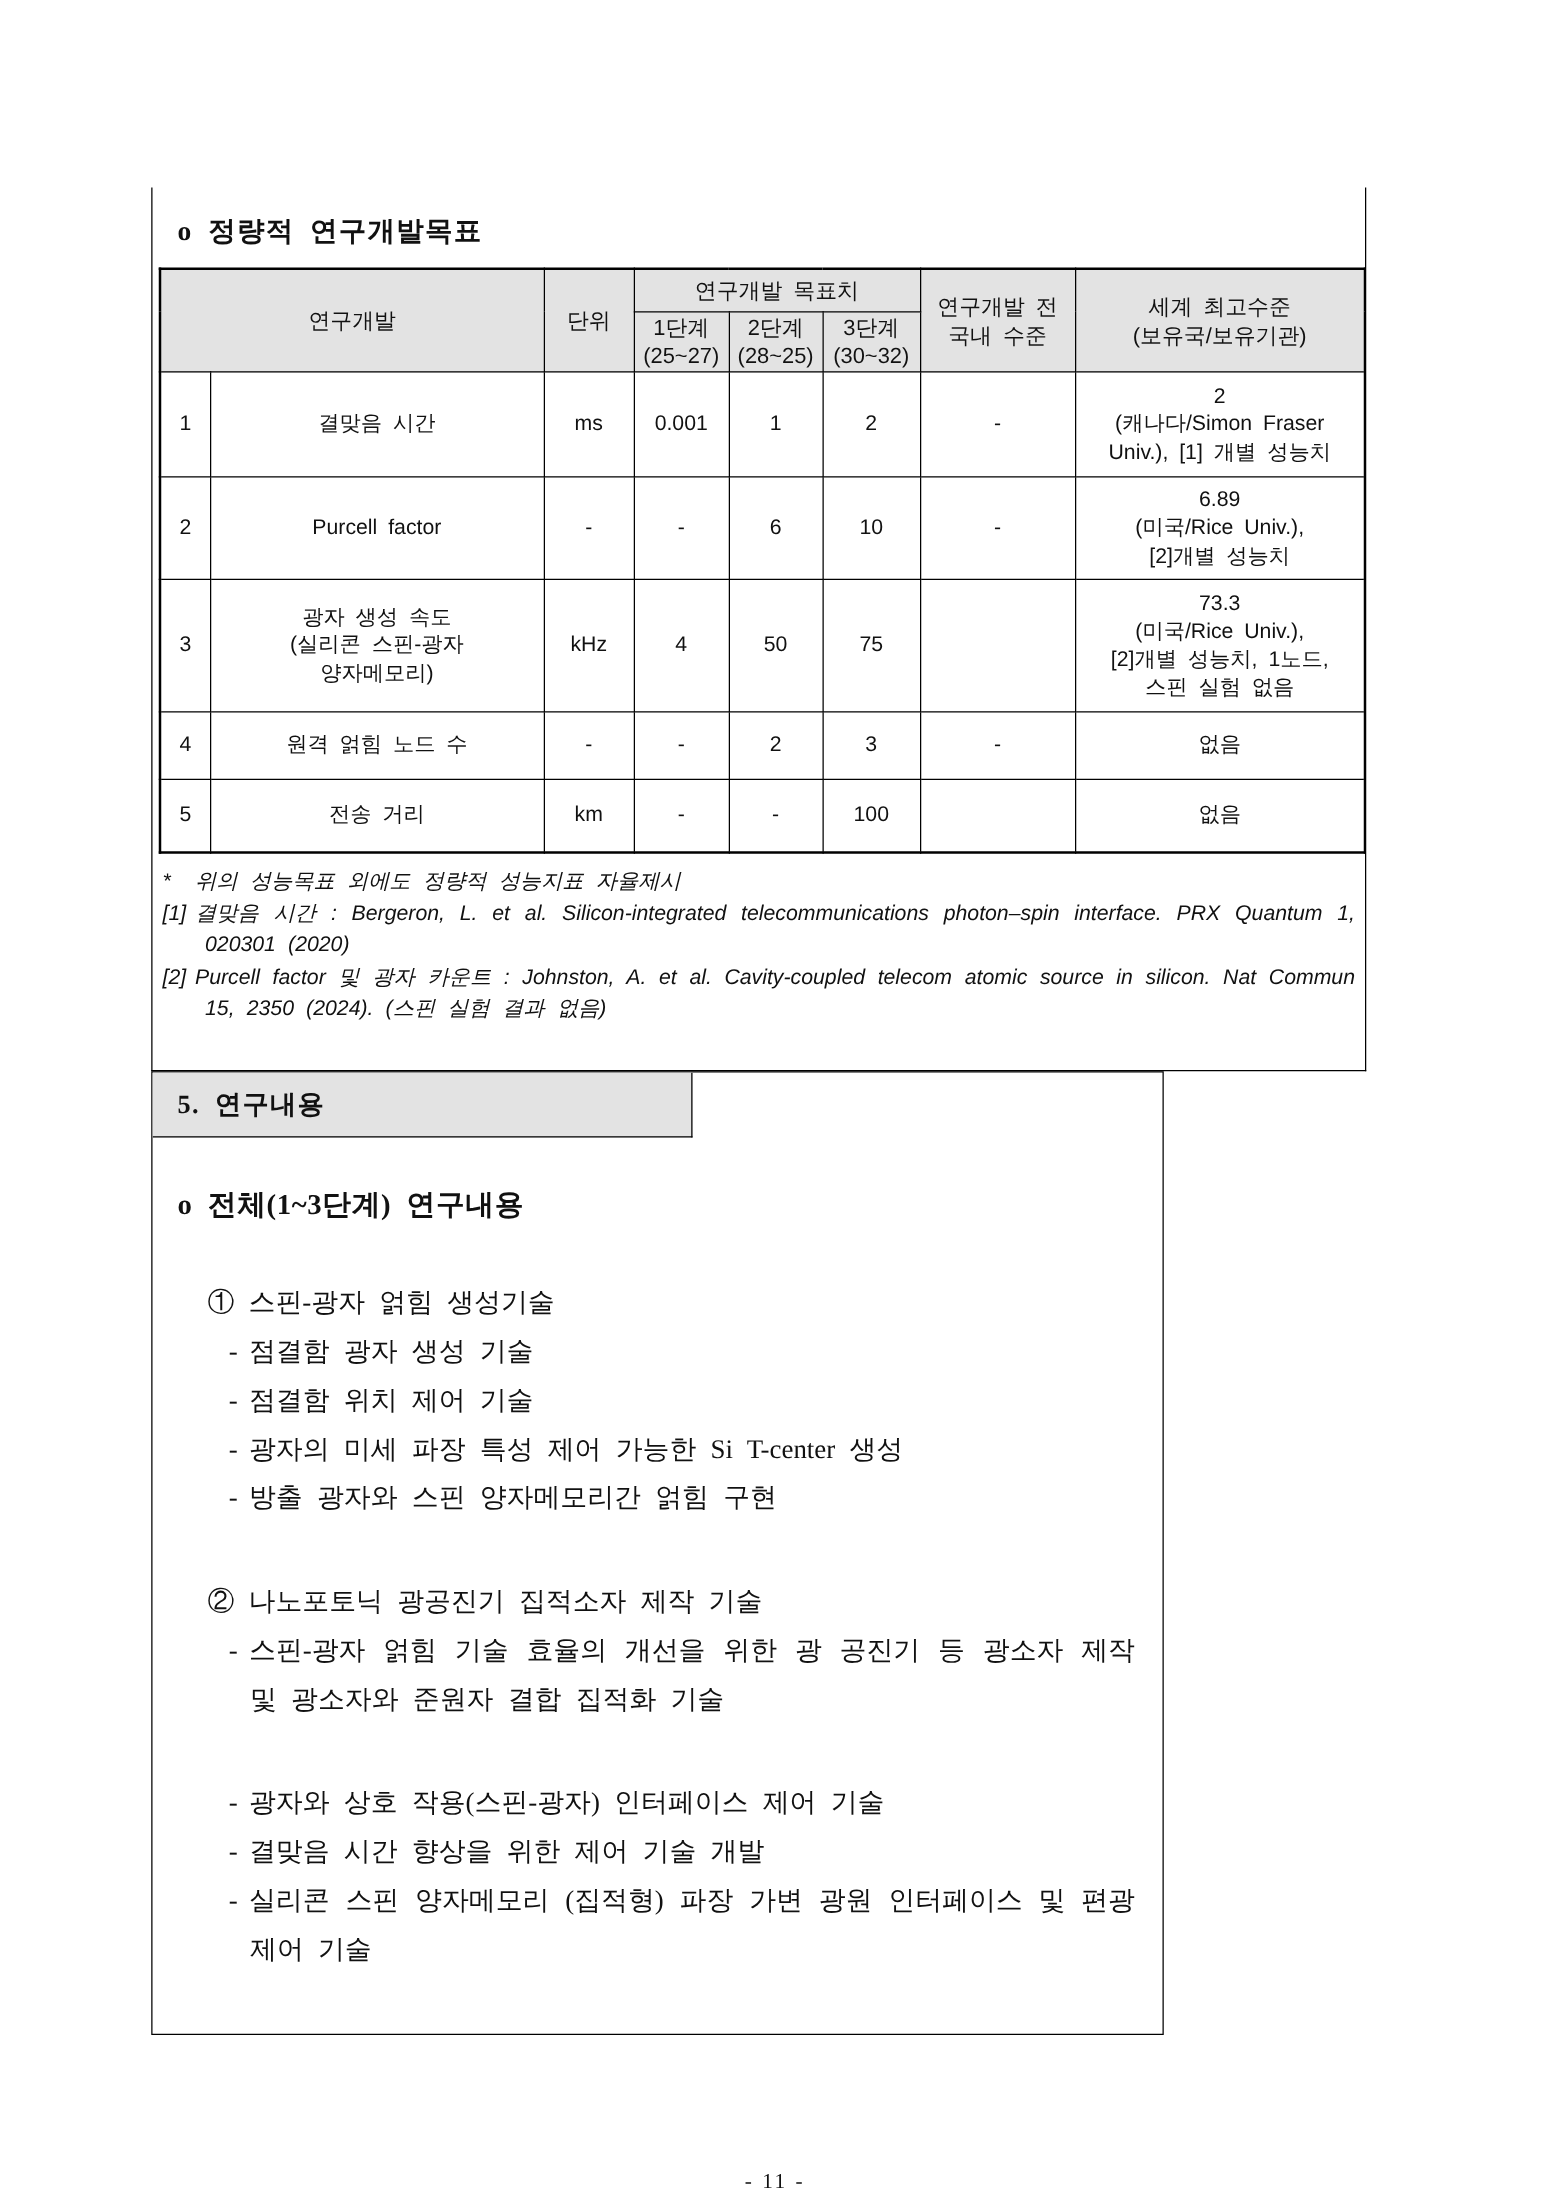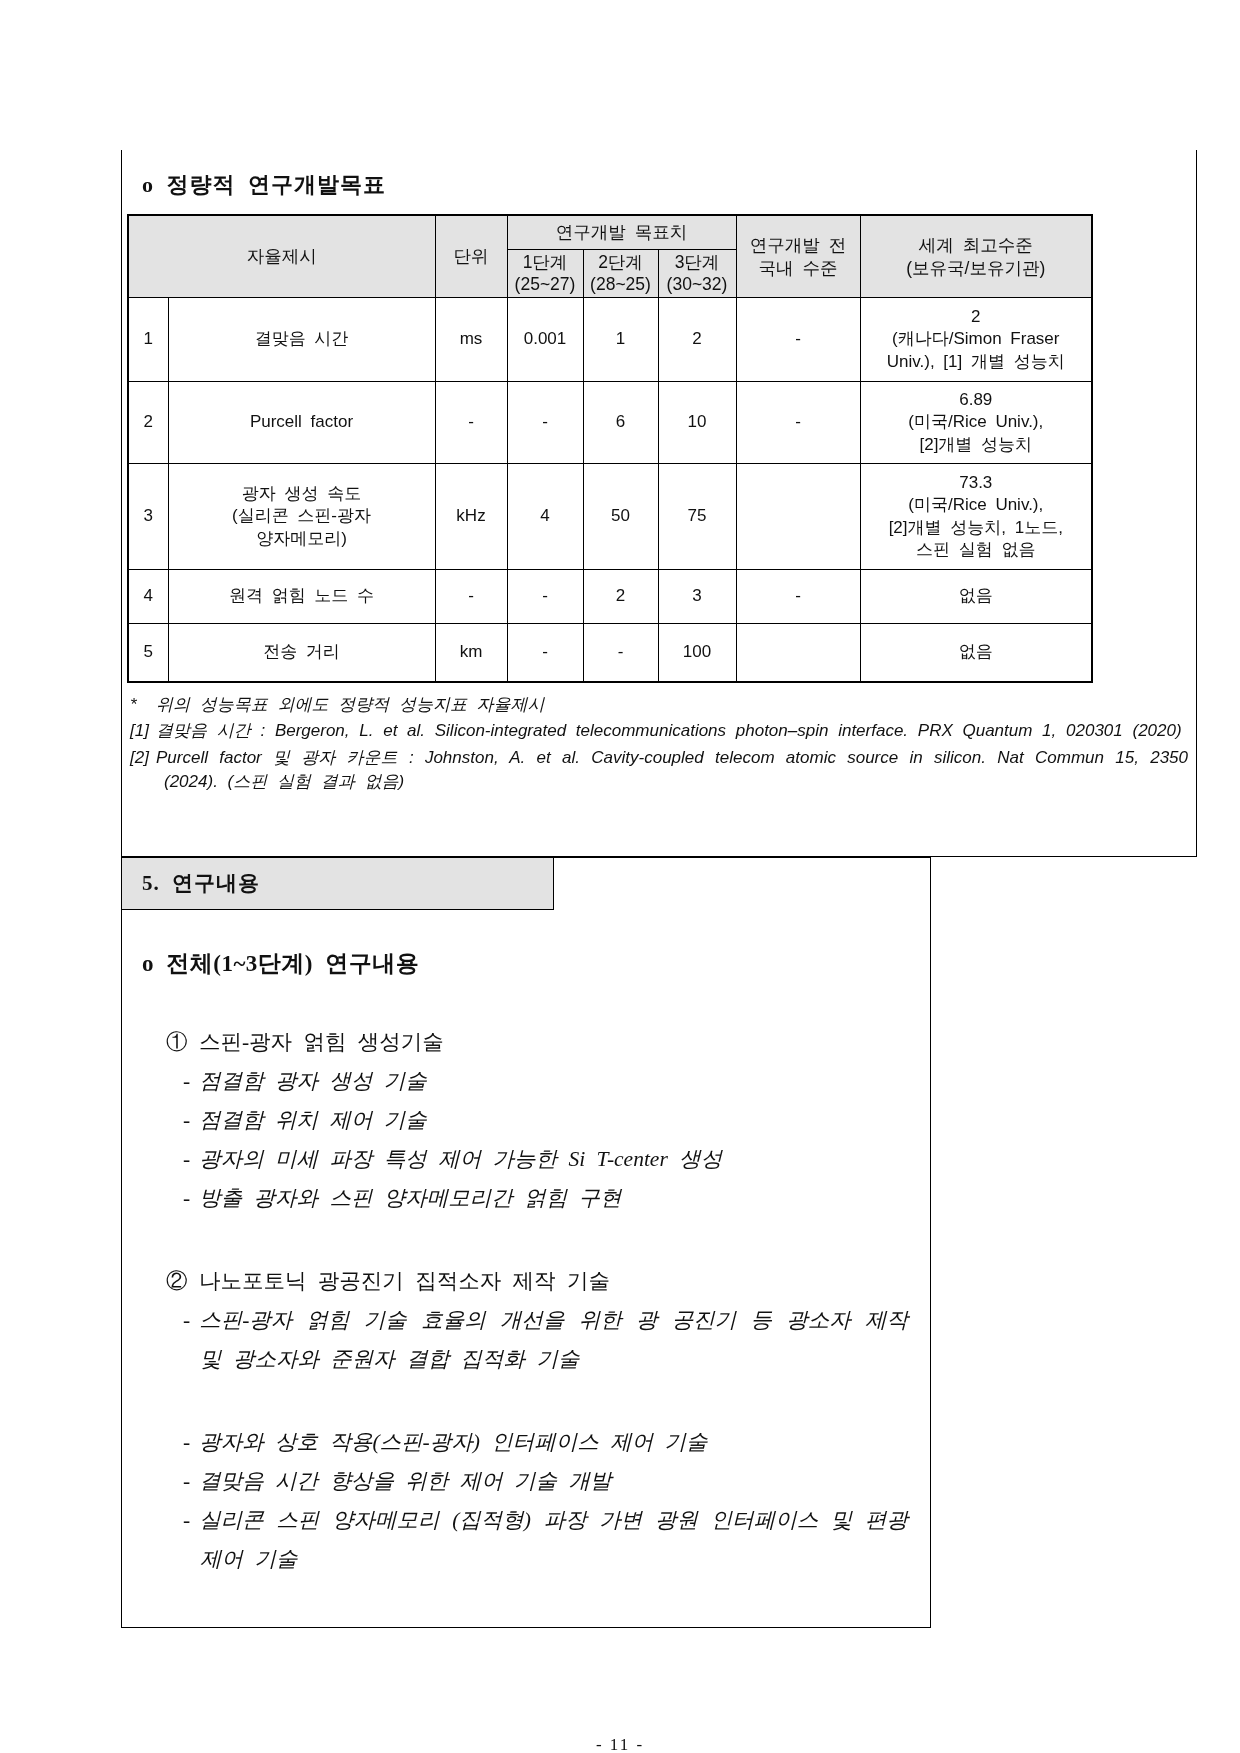--- a/index.html
+++ b/index.html
@@ -1,20 +1,20 @@
 <!DOCTYPE html>
 <html><head>
 <meta charset="utf-8">
 <style>
   html,body{margin:0;padding:0;background:#fff;}
   .page{position:relative;width:1240px;height:1753px;background:#fff;color:#111;
         font-family:"Liberation Serif", serif;overflow:hidden;}
 
   
-  .box1{box-sizing:border-box;margin-left:121px;margin-top:150px;width:1076px;height:707px;
+  .box1{box-sizing:border-box;margin-left:121px;margin-top:150px;width:972px;height:707px;
         border-left:1.5px solid #000;border-right:1.5px solid #000;border-bottom:1.5px solid #000;
         overflow:hidden;}
   .goals-heading{font-weight:bold;font-size:22px;letter-spacing:1px;word-spacing:6px;
         padding:20px 0 14px 20px;}
 
   table.goals{border-collapse:collapse;margin-left:5px;table-layout:fixed;width:964px;
         font-family:"Liberation Sans", sans-serif;font-size:17px;line-height:1.3;}
   table.goals th,table.goals td{border:1.5px solid #000;text-align:center;vertical-align:middle;
         padding:1px 2px;word-spacing:4px;}
   table.goals th{background:#e3e3e3;font-weight:normal;font-size:17.5px;}
@@ -33,21 +33,21 @@
         border:1.5px solid #000;border-top:1.5px solid #000;overflow:hidden;}
   .tab{box-sizing:border-box;width:432px;height:52px;background:#e3e3e3;
         border-right:1.5px solid #000;border-bottom:1.5px solid #000;
         font-weight:bold;font-size:21px;line-height:50px;padding-left:20px;
         letter-spacing:1px;word-spacing:6px;}
   .content-inner{padding:38px 22px 0 20px;font-size:21.5px;word-spacing:6px;}
   .content-heading{font-weight:bold;font-size:23px;letter-spacing:0.5px;}
   .block{margin-top:44px;}
   .block .line{line-height:39px;text-align:justify;}
   .block-title{padding-left:24px;}
-  .bullet{padding-left:58px;text-indent:-17px;font-style:italic;}
+  .bullet{padding-left:58px;text-indent:-17px;}
   .dash{margin-right:9px;}
 
   .footer{position:absolute;top:1735px;left:0;width:100%;text-align:center;
         font-size:17px;letter-spacing:2px;}
 </style>
 </head>
 <body>
 
 <div class="page">
 
@@ -60,21 +60,21 @@
           <col style="width:267px">
           <col style="width:72px">
         <col style="width:76px">
           <col style="width:75px">
           <col style="width:78px">
         <col style="width:124px">
           <col style="width:232px">
       </colgroup>
       <tbody>
           <tr class="hr1">
-        <th colspan="2" rowspan="2">자율제시</th>
+        <th colspan="2" rowspan="2">연구개발</th>
         <th rowspan="2">단위</th>
         <th colspan="3">연구개발 목표치</th>
         <th rowspan="2" class="ml">연구개발 전
 국내 수준</th>
         <th rowspan="2" class="ml">세계 최고수준
 (보유국/보유기관)</th>
       </tr>
       <tr class="hr2">
         <th class="ml">1단계
 (25~27)</th>

